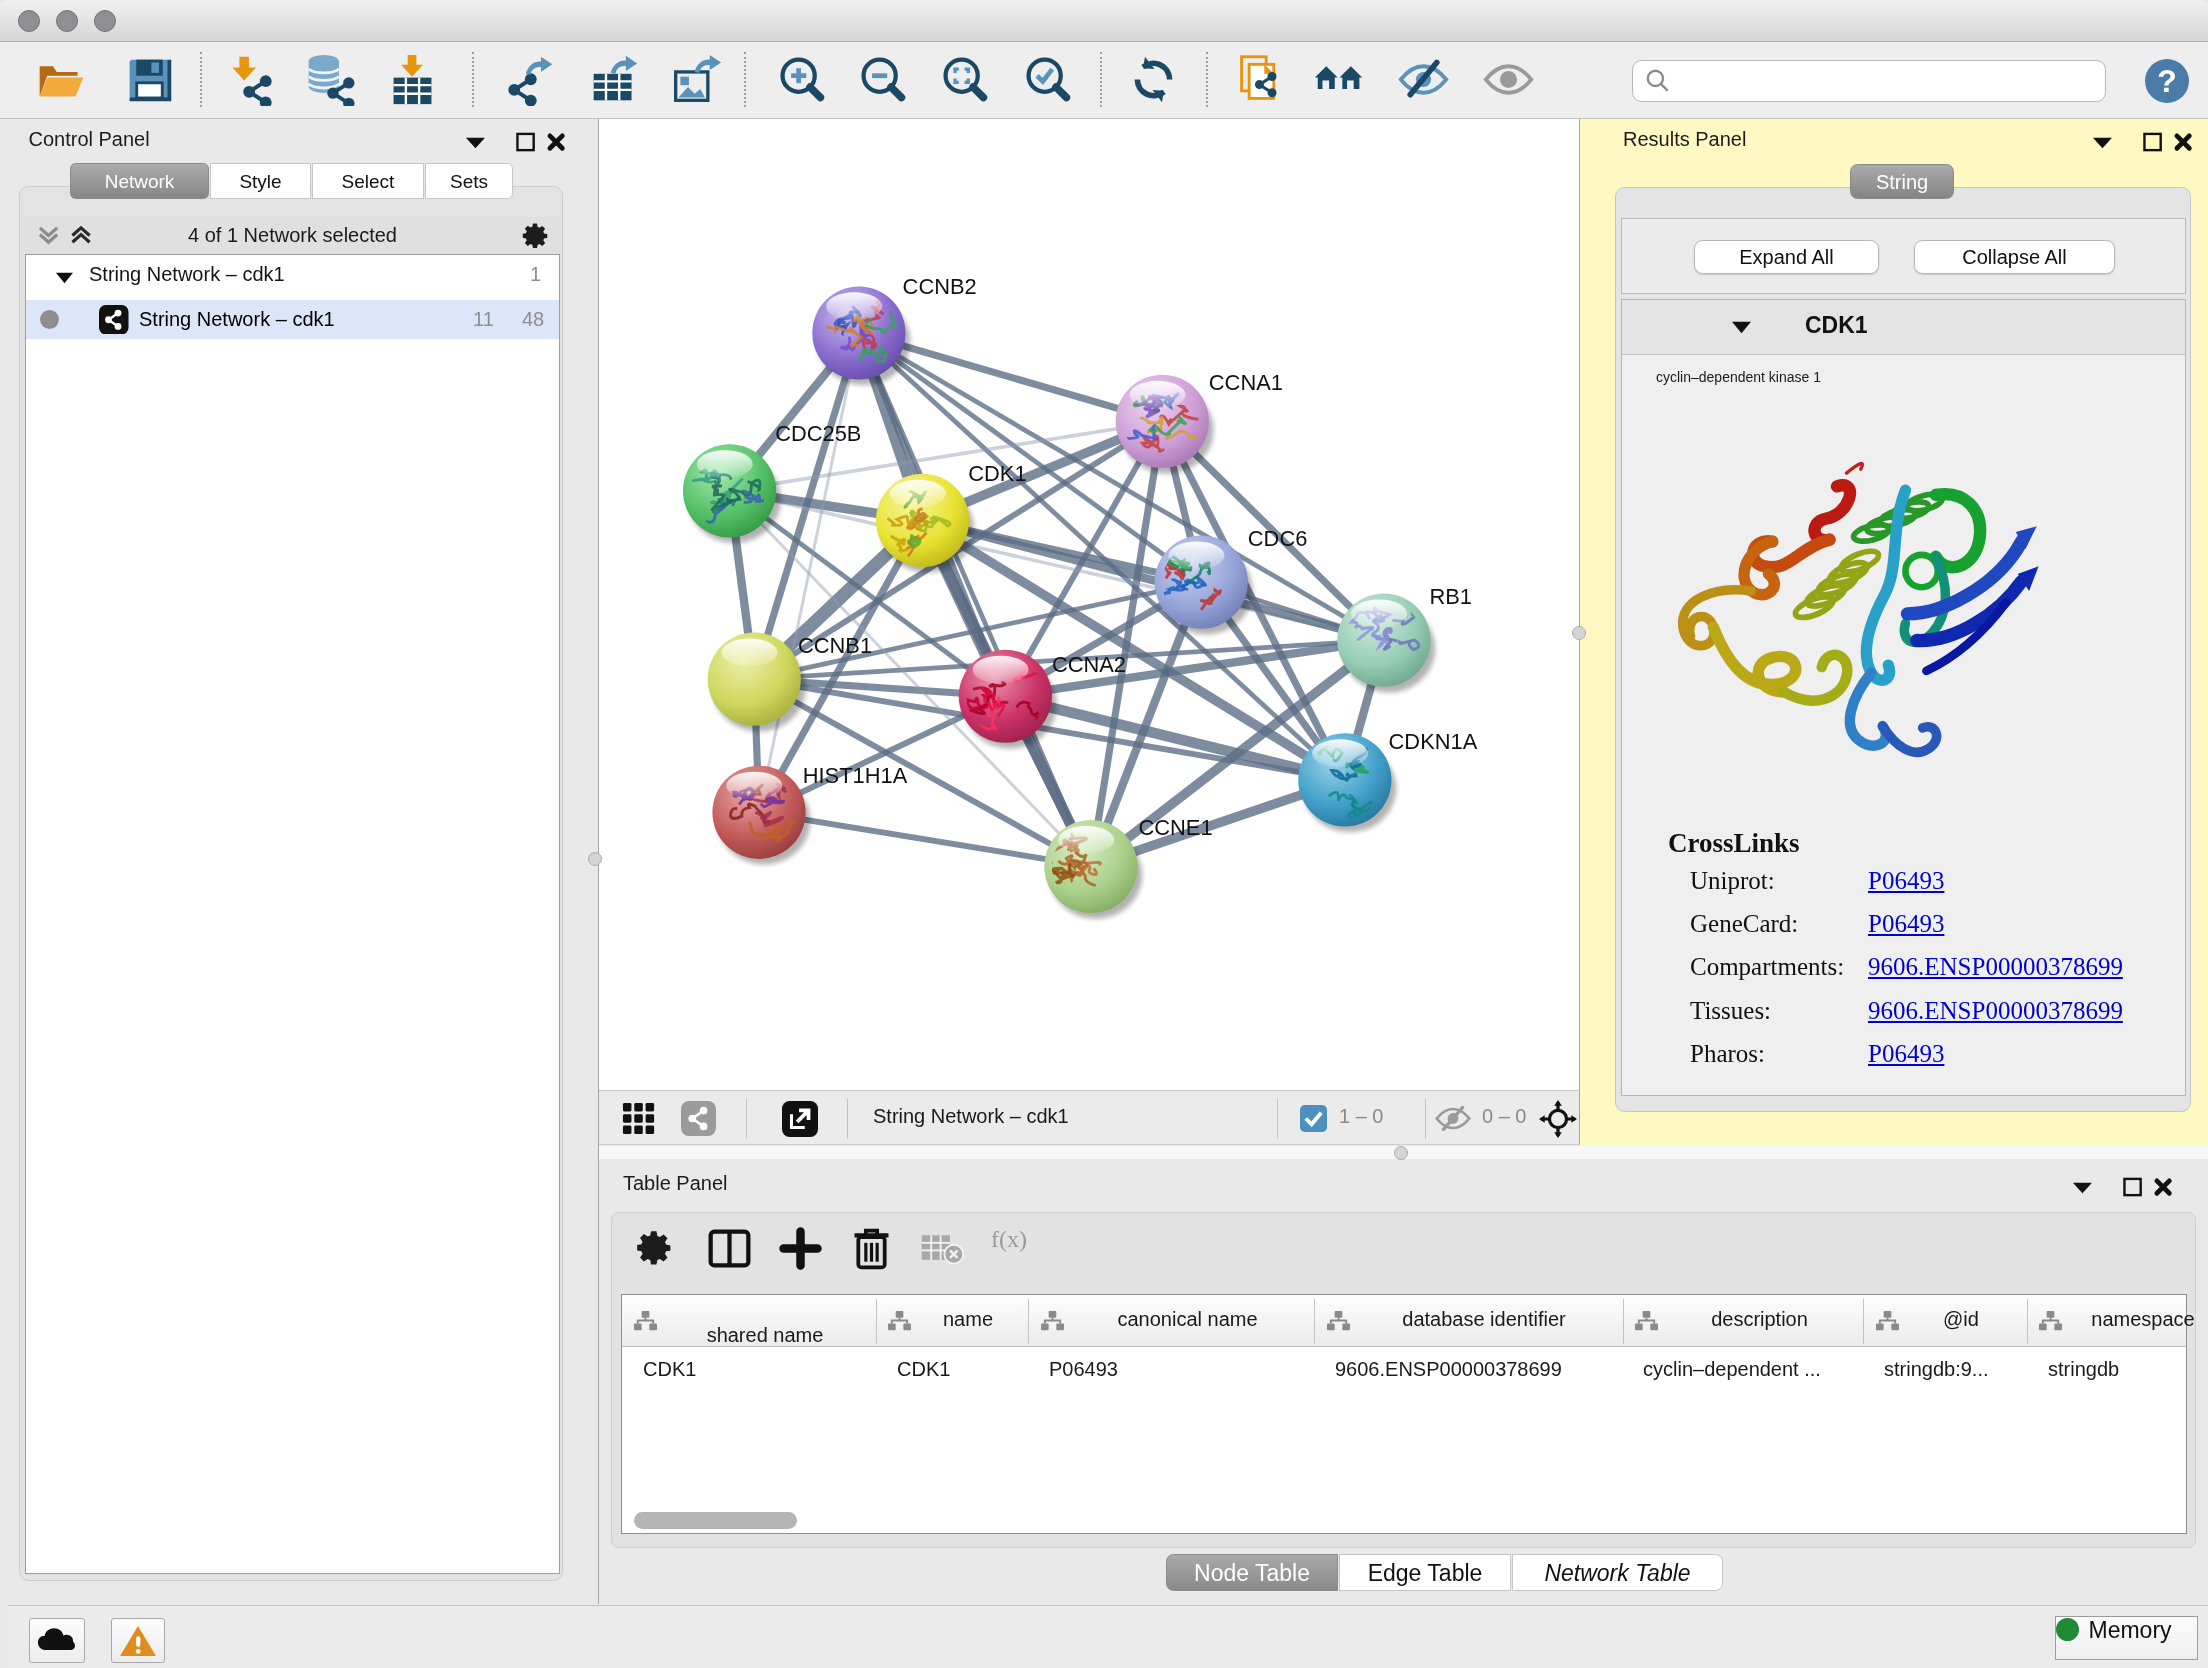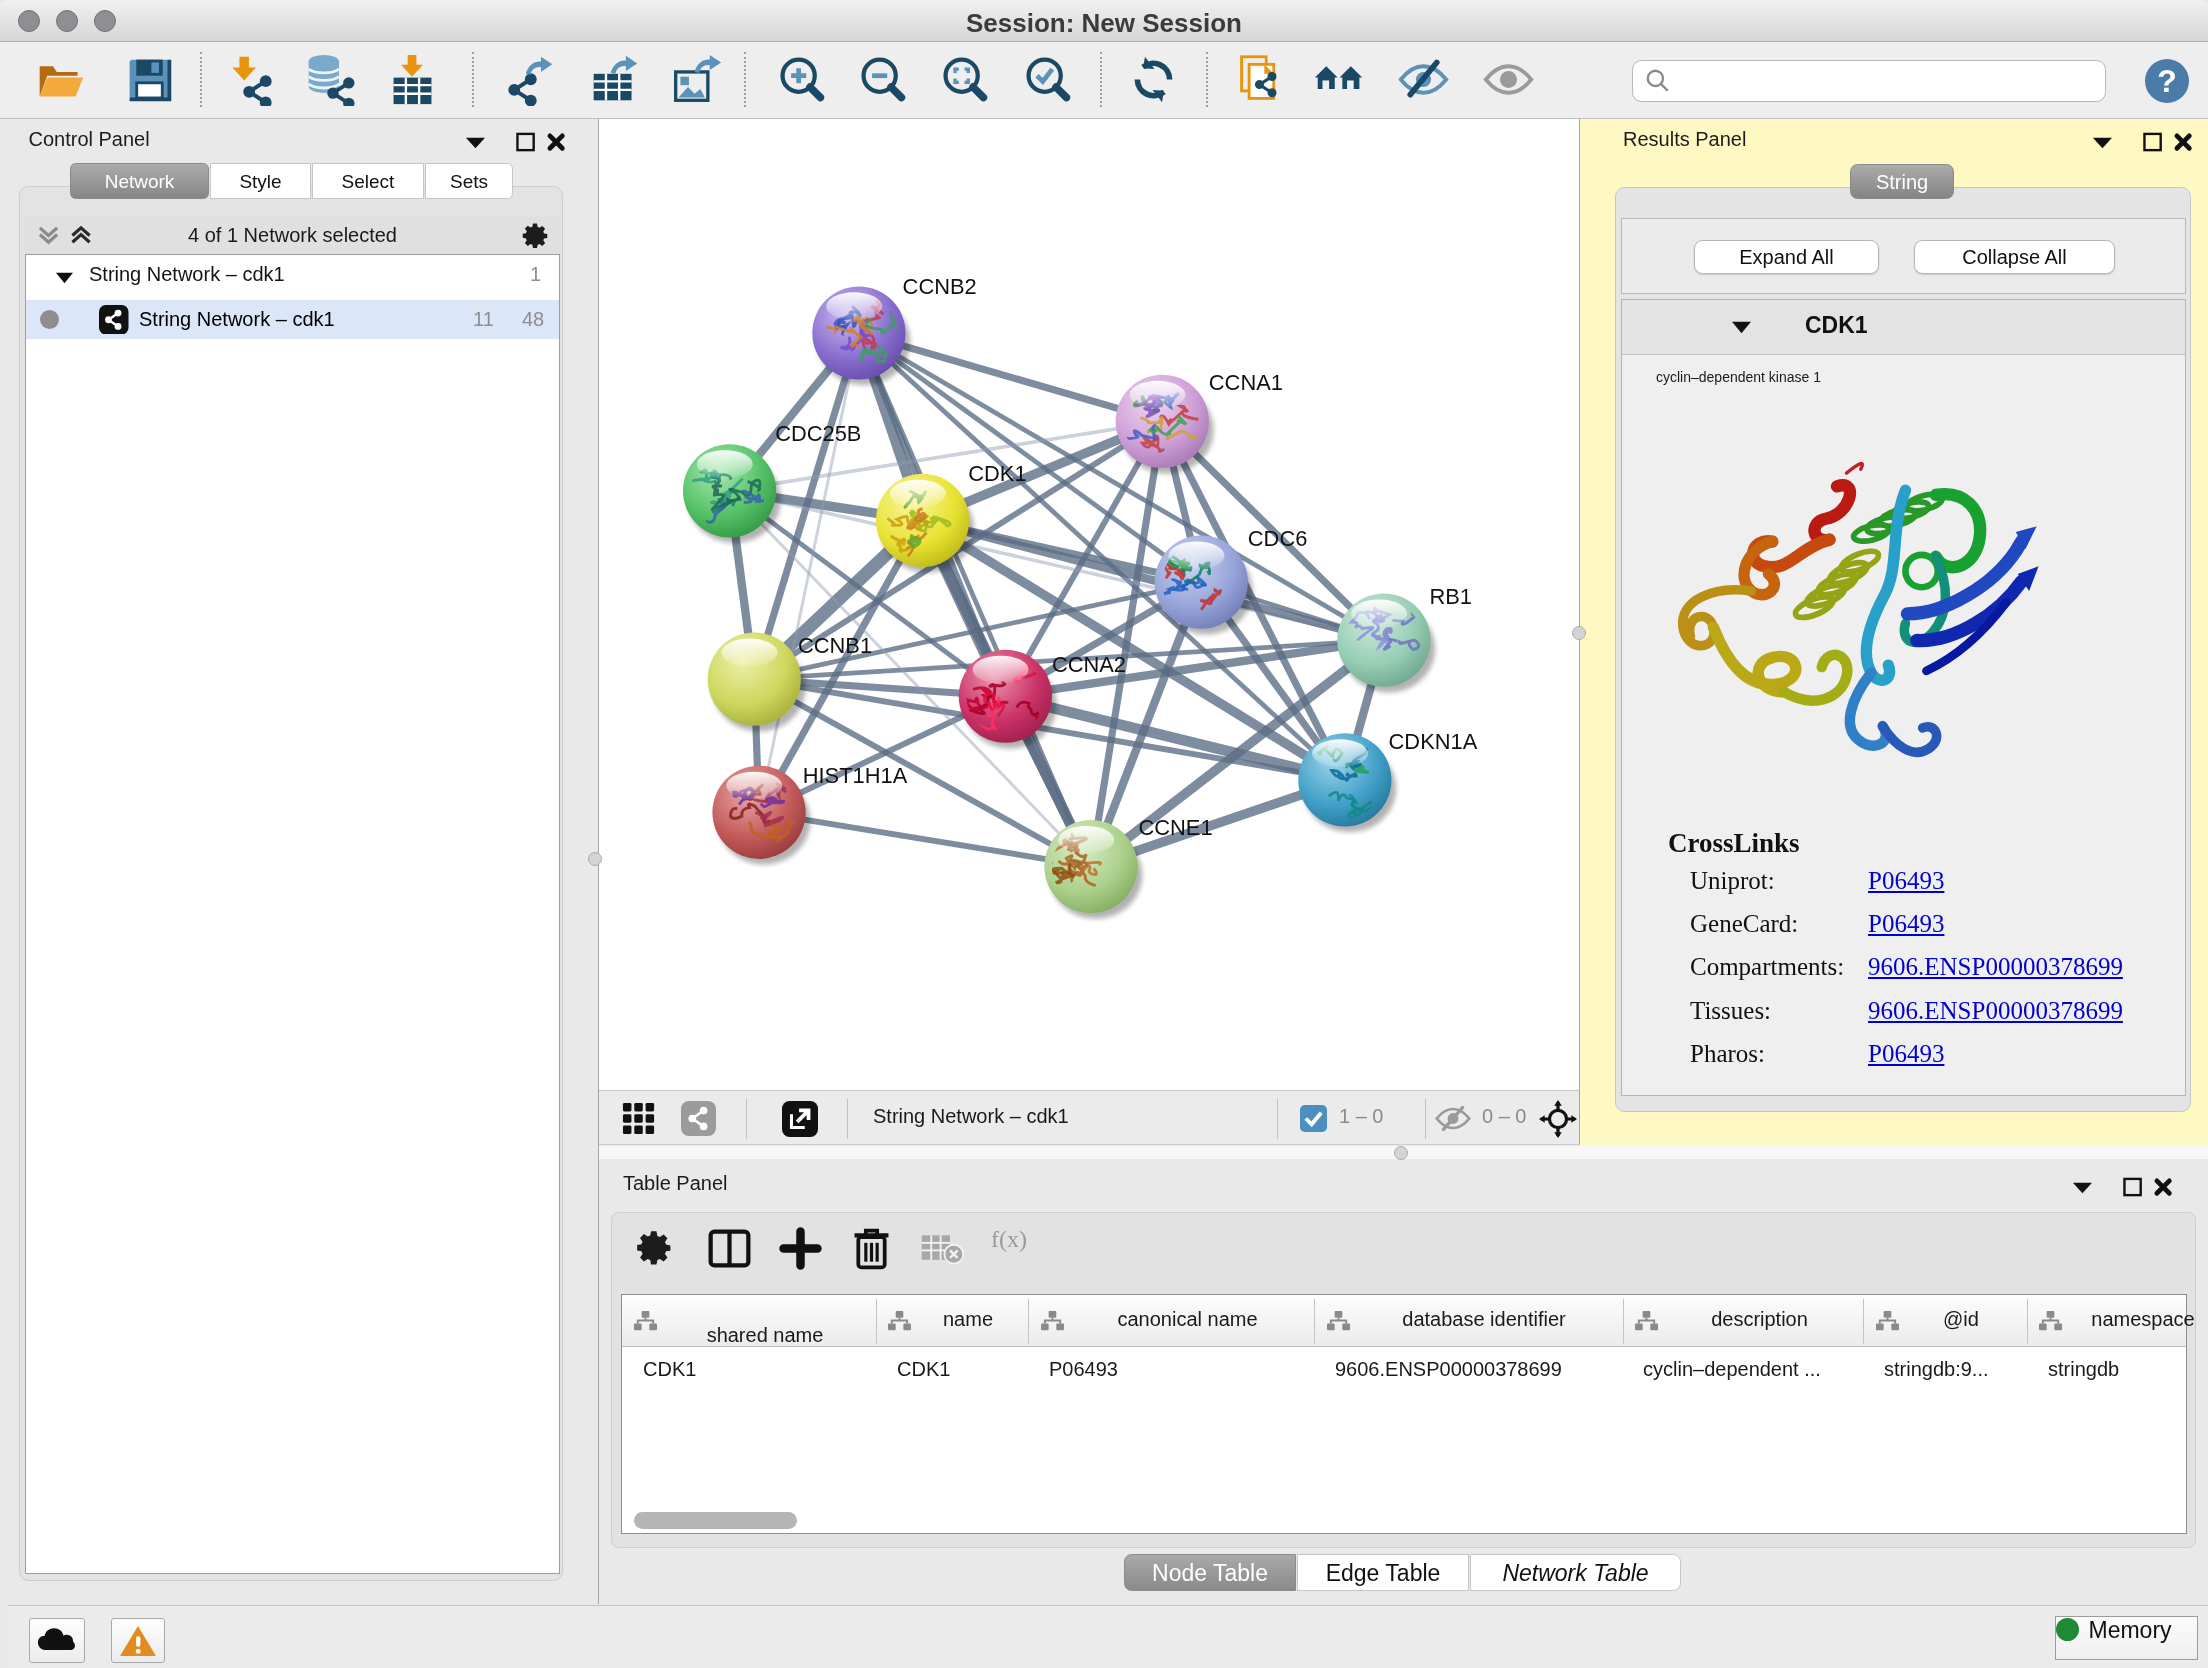--- a/index.html
+++ b/index.html
@@ -47,36 +47,35 @@
 .xlink { color:#0000d0; text-decoration:underline; }
 
 
 #tablepanel { left:599px; top:1159px; width:1609px; height:444px; background:#e9e9e9; }
 #tp-container { left:12.4px; top:53px; width:1585px; height:336px; background:#e2e2e2; border:1px solid #cecece; border-radius:7.6px; }
 #tp-table { left:22px; top:135px; width:1566px; height:240px; background:#fff; border:1px solid #8f8f8f; }
 #tp-header { left:0; top:0; width:100%; height:52px; background:linear-gradient(#fdfdfd,#ebebeb); border-bottom:1px solid #bdbdbd; }
 .th { font-size:20px; color:#1a1a1a; top:13.3px; text-align:center; }
 .td { font-size:20px; color:#1a1a1a; top:63px; }
 .colsep { top:3.8px; height:45px; border-left:1px solid #c4c4c4; width:0; }
-.btab { height:37px; font-size:23px; text-align:center; line-height:36px; background:#fff; border:1px solid #c6c6c6; color:#101010; }
+.btab { height:37px; font-size:23px; text-align:center; line-height:36px; background:#fff; border:1px solid #c6c6c6; color:#101010;margin-left:42px; }
 .btab.sel { background:linear-gradient(#a9a9a9,#8a8a8a); color:#fff; border-color:#8a8a8a; }
 
 
 #statusbar { left:8px; top:1605px; width:2208px; height:64px; background:#ebebeb; border-top:1px solid #c2c2c2; }
 .sbtn { top:12.4px; width:56px; height:45px; background:linear-gradient(#fdfdfd,#ececec); border:1.9px solid #a9a9a9; border-radius:2.9px; }
 #membtn { left:2047px; top:9.5px; width:143px; height:44px; background:linear-gradient(#fbfbfb,#efefef); border:1.9px solid #9c9c9c; font-size:23px; color:#111; }
 </style>
 </head>
 <body>
 
 <div id="titlebar" class="abs">
   <div class="tl abs" style="left:18px;"></div>
   <div class="tl abs" style="left:56px;"></div>
   <div class="tl abs" style="left:94px;"></div>
-  <div id="title-text" class="abs">Session: New Session</div>
 </div>
 
 <div id="toolbar" class="abs">
   <svg class="abs" style="left:34px;top:11.4px;" width="53" height="53" viewBox="0 0 56 56">
 <path d="M6 14 L6 46 L14 24 L46 24 L46 20 L24 20 L20 14 Z" fill="#b36a10"></path>
 <path d="M6 46 L14 26 L52 26 L44 46 Z" fill="#f4a93c"></path>
 </svg>
 <svg class="abs" style="left:123px;top:11.4px;" width="53" height="53" viewBox="0 0 56 56">
 <rect x="7" y="7" width="42" height="42" rx="3" fill="#5b92ba"></rect>
 <path d="M14 7 L42 7 L42 24 L14 24 Z" fill="#1b4965"></path>

